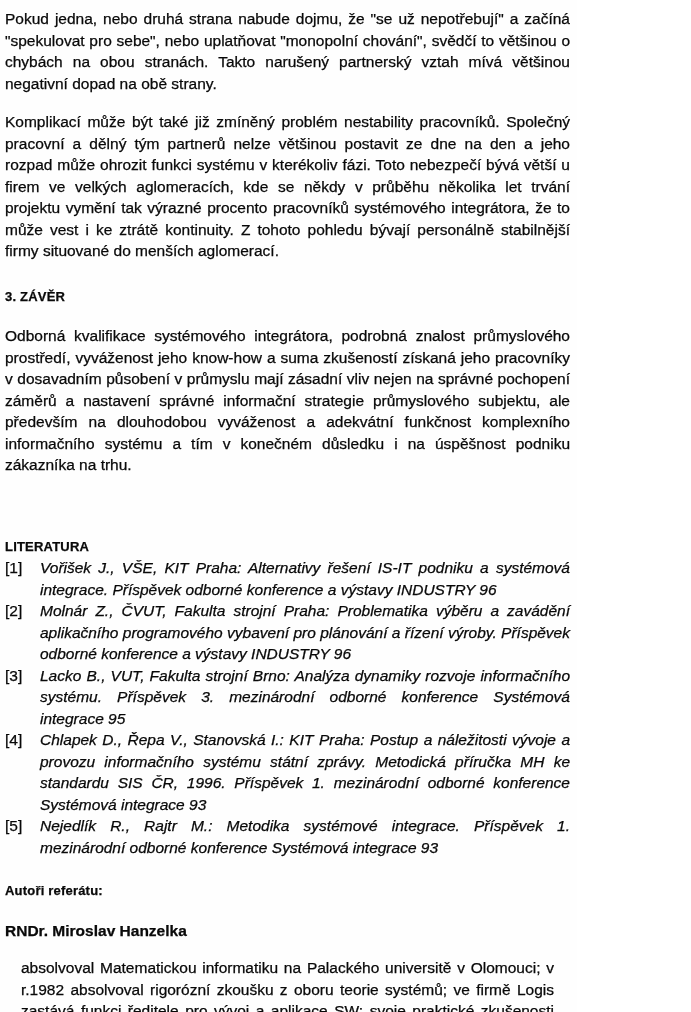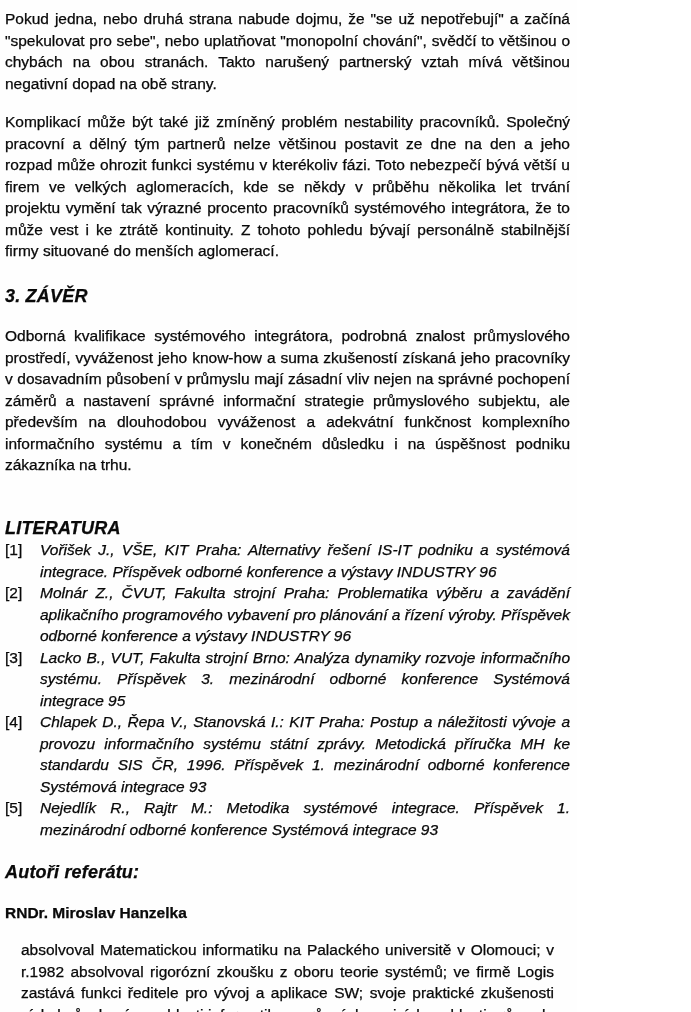--- a/index.html
+++ b/index.html
@@ -22,31 +22,30 @@
     width: 577px;
     height: 1012px;
     padding: 8px 7px 12px 5px;
     background: #fefefe;
   }
   .para {
     margin: 0 0 17px 0;
     text-align: justify;
   }
   .heading {
-    font-size: 18px;
+    font-size: 13px;
     font-weight: bold;
     margin: 0 0 18px 0;
     letter-spacing: 0.2px;
-    font-style: italic;
   }
   .conclusion-heading {
     margin-top: 24px;
   }
   .lit-heading {
-    margin: 42px 0 0 0;
+    margin: 60px 0 0 0;
   }
   .ref-list {
     margin: 0;
   }
   .ref {
     display: flex;
     align-items: flex-start;
   }
   .ref-num {
     flex: 0 0 35px;

